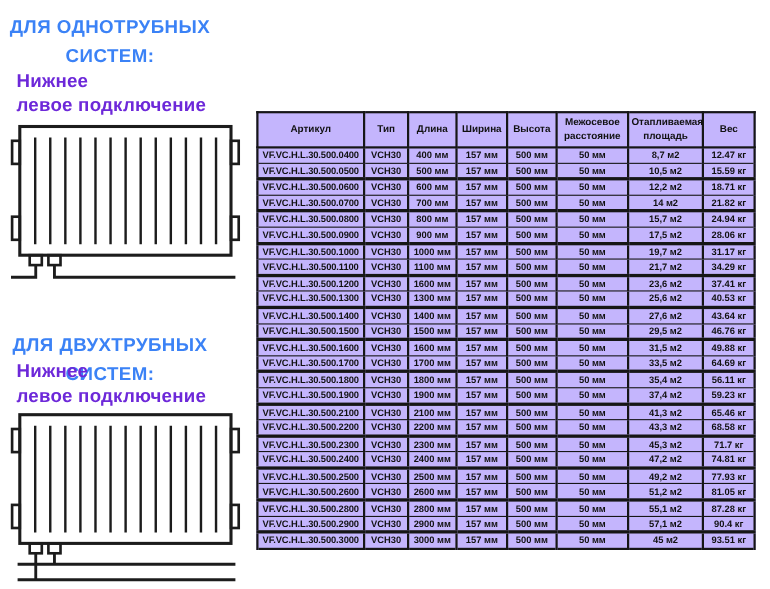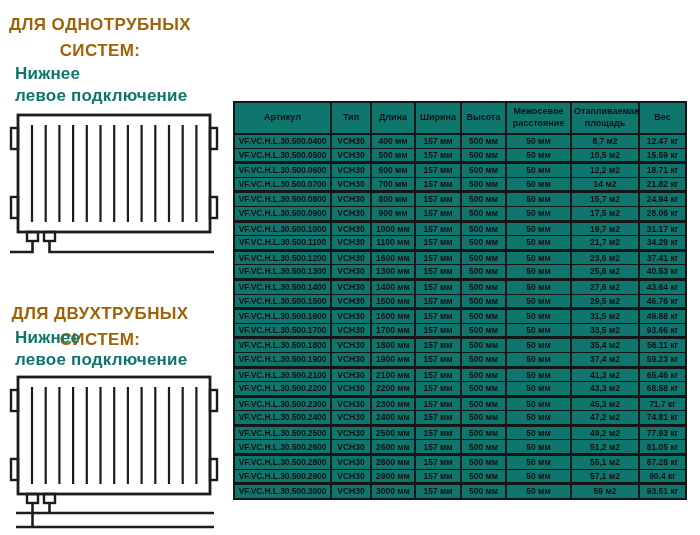--- a/index.html
+++ b/index.html
@@ -3,38 +3,38 @@
 <meta charset="utf-8">
 <style>
   html,body{margin:0;padding:0;background:#ffffff;}
   .page{
     position:relative;width:700px;height:535px;background:#ffffff;
     font-family:"Liberation Sans","DejaVu Sans",sans-serif;color:#1f1f1f;overflow:hidden;
   }
   
   .section-title{
     position:absolute;font-weight:800;font-size:17px;line-height:1.5;
-    text-align:center;white-space:pre-line;letter-spacing:.4px;color:#a16207;
+    text-align:center;white-space:pre-line;letter-spacing:.4px;color:#3b82f6;
   }
   .title-1{top:12px;left:4px;width:192px;}
   .title-2{top:276px;left:4px;width:192px;margin-top:25px;}
   .section-subtitle{
     position:absolute;font-weight:700;font-size:17px;line-height:1.32;
-    white-space:pre-line;color:#0f766e;letter-spacing:.2px;
+    white-space:pre-line;color:#6d28d9;letter-spacing:.2px;
   }
   .sub-1{top:63px;left:15px;}
   .sub-2{top:327px;left:15px;}
   .diagram{position:absolute;left:8px;}
   .diagram-1{top:112px;}
   .diagram-2{top:374px;}
   .diagram line,.diagram rect,.diagram path{stroke:#1c1c1c;fill:none;}
   
   .spec-table{
     position:absolute;left:233px;top:101px;width:452px;
-    border-collapse:collapse;table-layout:fixed;background:#0f766e;
+    border-collapse:collapse;table-layout:fixed;background:#c4b5fd;
     border:2px solid #161616;
   }
   .spec-table th{
     border:2px solid #161616;font-size:9px;font-weight:700;text-align:center;
     vertical-align:middle;height:30px;padding:0 2px;line-height:1.3;color:#111;
   }
   .spec-table td{
     border:2px solid #161616;border-top-width:1px;border-bottom-width:1px;
     font-size:8.5px;font-weight:700;text-align:center;vertical-align:middle;
     height:12.6px;padding:0 1px;line-height:1;color:#111;
@@ -252,21 +252,21 @@
       <td>49.88 кг</td>
     </tr>
         <tr>
       <td class="c-article">VF.VC.H.L.30.500.1700</td>
       <td>VCH30</td>
       <td>1700 мм</td>
       <td>157 мм</td>
       <td>500 мм</td>
       <td>50 мм</td>
       <td>33,5 м2</td>
-      <td>93.66 кг</td>
+      <td>64.69 кг</td>
     </tr>
         <tr>
       <td class="c-article">VF.VC.H.L.30.500.1800</td>
       <td>VCH30</td>
       <td>1800 мм</td>
       <td>157 мм</td>
       <td>500 мм</td>
       <td>50 мм</td>
       <td>35,4 м2</td>
       <td>56.11 кг</td>
@@ -361,19 +361,19 @@
       <td>57,1 м2</td>
       <td>90.4 кг</td>
     </tr>
         <tr>
       <td class="c-article">VF.VC.H.L.30.500.3000</td>
       <td>VCH30</td>
       <td>3000 мм</td>
       <td>157 мм</td>
       <td>500 мм</td>
       <td>50 мм</td>
-      <td>59 м2</td>
+      <td>45 м2</td>
       <td>93.51 кг</td>
     </tr>
       </tbody>
   </table>
 
 </div>
 
 </body></html>

